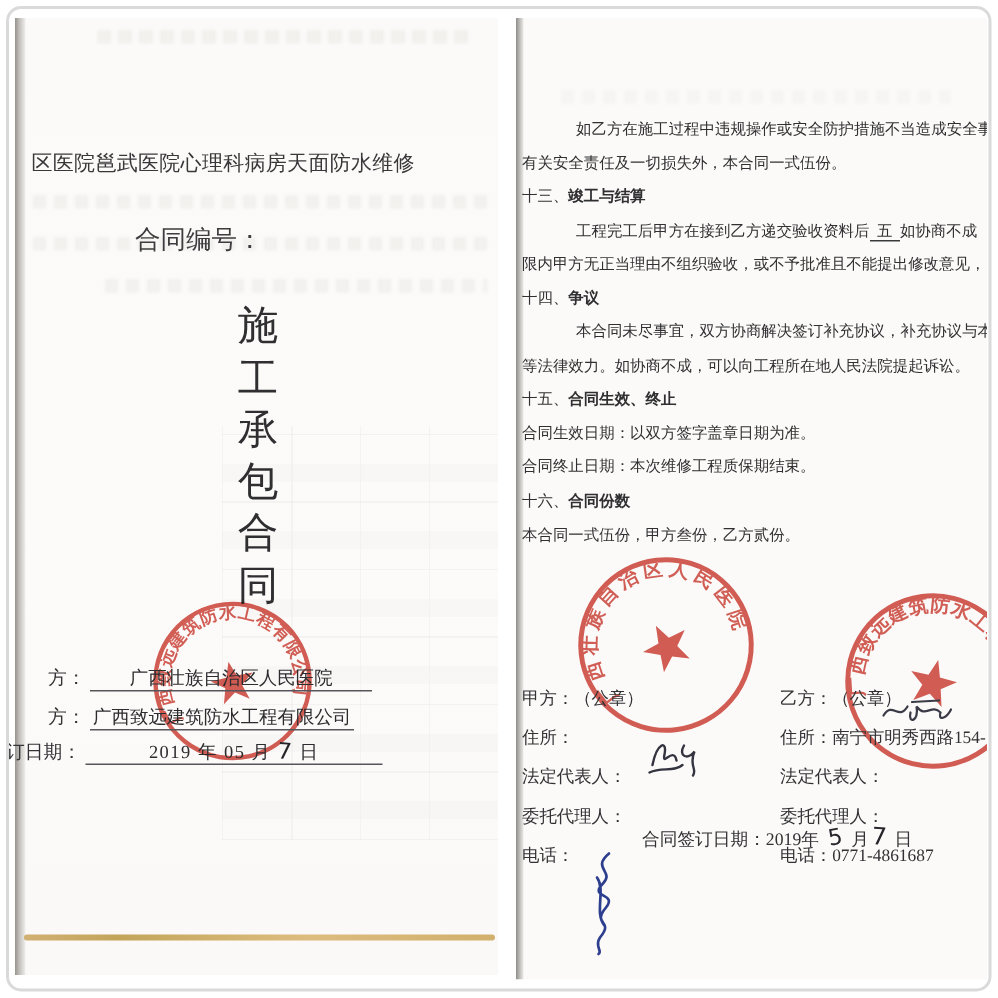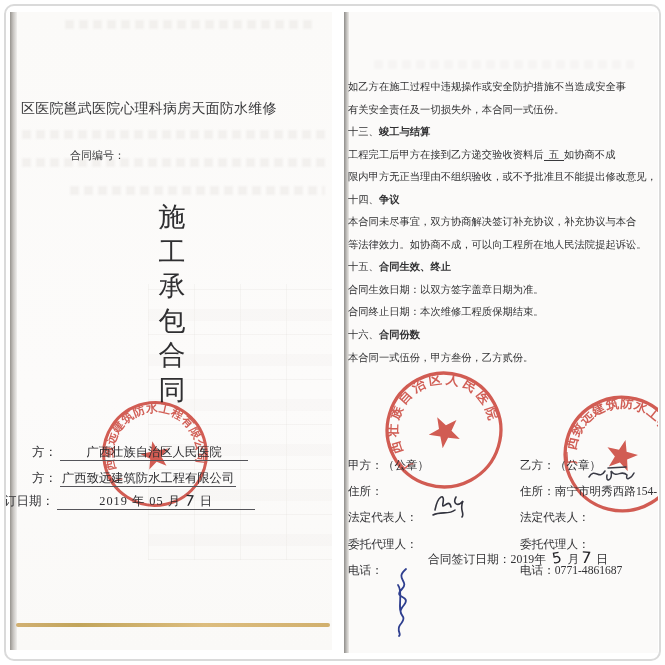--- a/index.html
+++ b/index.html
@@ -17,39 +17,39 @@
   .ghost{position:absolute;height:9px;filter:blur(1px);opacity:.55;
     background:repeating-linear-gradient(90deg,rgba(150,140,128,.16) 0 9px,transparent 9px 14px);}
   .ghost-table{position:absolute;left:138px;top:272px;width:184px;height:276px;opacity:.5;filter:blur(.4px);
     background:repeating-linear-gradient(0deg,rgba(160,150,140,.16) 0 1px,transparent 1px 45px),
                repeating-linear-gradient(90deg,rgba(160,150,140,.14) 0 1px,transparent 1px 46px),
                repeating-linear-gradient(0deg,transparent 0 14px,rgba(165,155,142,.07) 14px 26px,transparent 26px 45px);}
 
   
   .cover-title{position:absolute;left:11px;top:88px;width:312px;font-size:14px;white-space:nowrap;
     color:#38383a;letter-spacing:.2px;}
-  .contract-no{position:absolute;left:60px;top:136px;font-size:11px;color:#3c3c3e;font-family:Liberation Serif, serif;}
+  .contract-no{position:absolute;left:80px;top:136px;font-size:17px;color:#3c3c3e;font-family:Liberation Serif, serif;}
   #vtitle{position:absolute;left:144px;top:188px;width:36px;text-align:center;}
   .vchar{font-size:27px;line-height:34.5px;color:#2f2f31;}
   .prow{position:absolute;font-size:12.5px;white-space:nowrap;color:#333336;}
   .plabel{display:inline-block;}
   .pval{display:inline-block;border-bottom:1.3px solid #55555a;text-align:center;line-height:15px;
     font-size:12.3px;color:#2c2c2f;}
   .pv1{width:188px;}
   .pv2{width:176px;}
   .pvd{width:198px;letter-spacing:1px;}
   .hand{font-family:"DejaVu Sans",sans-serif;display:inline-block;color:#26262a;}
   .hand7L{font-size:15px;transform:rotate(5deg) translateY(1px);}
   .goldline{position:absolute;left:6px;top:611px;width:314px;height:3.5px;border-radius:2px;opacity:.85;
     background:linear-gradient(90deg,#caa35b,#b8963f 20%,#d7b269 60%,#caa355);}
 
   
   #clauses{position:absolute;left:4px;top:64px;width:312px;font-size:10.3px;line-height:22.55px;color:#303032;}
   .cl{white-space:nowrap;}
-  .ind{}
+  .ind{padding-left:36px;}
   .b{font-weight:bold;}
   .ul{border-bottom:1px solid #3a3a3d;padding:0 5px;}
   #sigrows{position:absolute;left:4px;top:406px;width:312px;font-size:11.6px;color:#323235;}
   .srow{height:26.2px;white-space:nowrap;}
   .sL{display:inline-block;width:172px;margin-top:40px;}
   .sR{display:inline-block;}
   .signdate{position:absolute;left:84px;top:536px;font-size:11.8px;white-space:nowrap;color:#323235;}
   .handm{font-size:15px;transform:rotate(-10deg);margin:0 3px;}
   .handd{font-size:16px;transform:rotate(4deg);margin:0 2px;}
 

